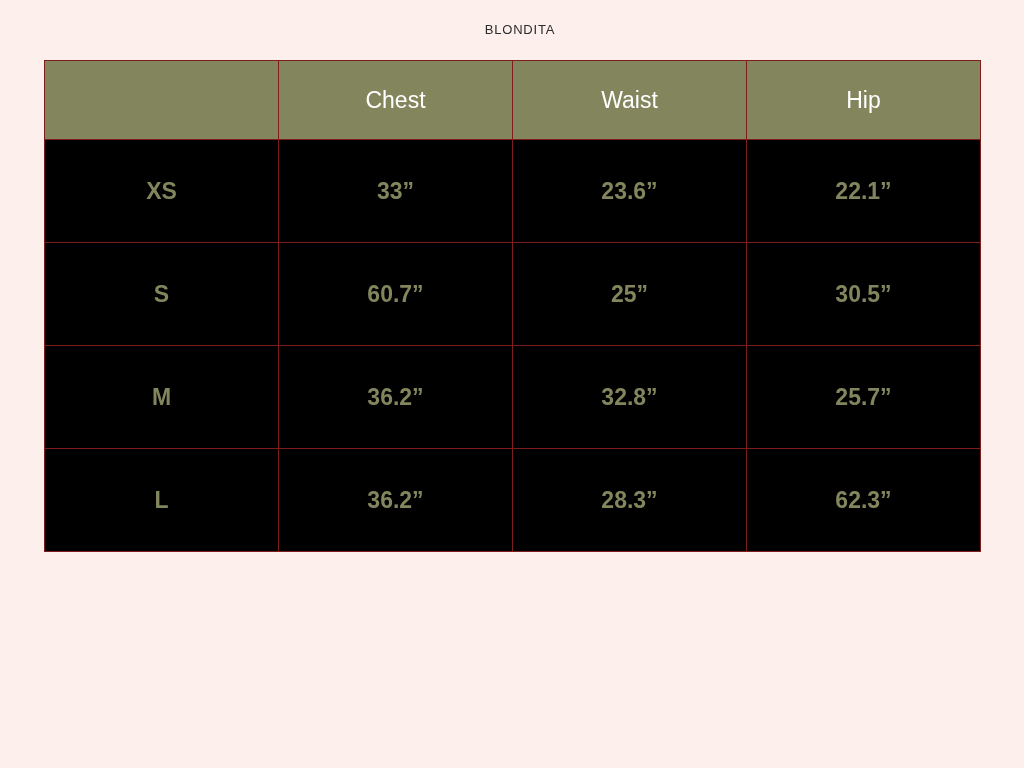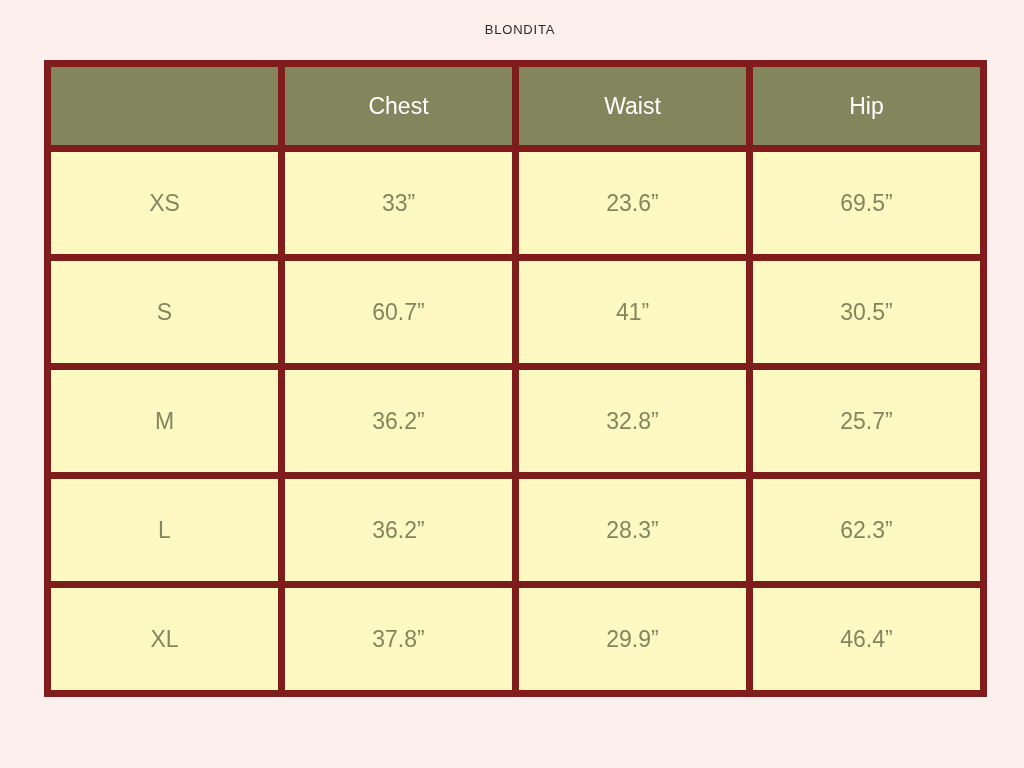--- a/index.html
+++ b/index.html
@@ -36,40 +36,40 @@
     top: 60px;
     width: 936px;
   }
   table.size-table {
     border-collapse: collapse;
     width: 936px;
     table-layout: fixed;
   }
   table.size-table th,
   table.size-table td {
-    border: 7px solid #7f1d1d;
+    border: 1px solid #7f1d1d;
     text-align: center;
     vertical-align: middle;
   }
   table.size-table thead th {
     background: #83855d;
     color: #ffffff;
     height: 76px;
     font-size: 23px;
     font-weight: normal;
   }
   table.size-table thead th.corner {
     background: #83855d;
   }
   table.size-table tbody td {
-    background: #fef9c3;
+    background: #000000;
     height: 100px;
     font-size: 23px;
     color: #83855d;
-    font-weight: normal;
+    font-weight: bold;
   }
   table.size-table tbody td.size-label {
     font-size: 23px;
     color: #83855d;
   }
   col.c1 { width: 234px; }
   col.c2 { width: 234px; }
   col.c3 { width: 234px; }
   col.c4 { width: 234px; }
 </style>
@@ -94,43 +94,37 @@
           <th>Chest</th>
           <th>Waist</th>
           <th>Hip</th>
         </tr>
       </thead>
       <tbody>
         <tr>
           <td class="size-label">XS</td>
           <td>33”</td>
           <td>23.6”</td>
-          <td>69.5”</td>
+          <td>22.1”</td>
         </tr>
         <tr>
           <td class="size-label">S</td>
           <td>60.7”</td>
-          <td>41”</td>
+          <td>25”</td>
           <td>30.5”</td>
         </tr>
         <tr>
           <td class="size-label">M</td>
           <td>36.2”</td>
           <td>32.8”</td>
           <td>25.7”</td>
         </tr>
         <tr>
           <td class="size-label">L</td>
           <td>36.2”</td>
           <td>28.3”</td>
           <td>62.3”</td>
         </tr>
-        <tr>
-          <td class="size-label">XL</td>
-          <td>37.8”</td>
-          <td>29.9”</td>
-          <td>46.4”</td>
-        </tr>
       </tbody>
     </table>
   </div>
 
 </div>
 
 </body></html>

